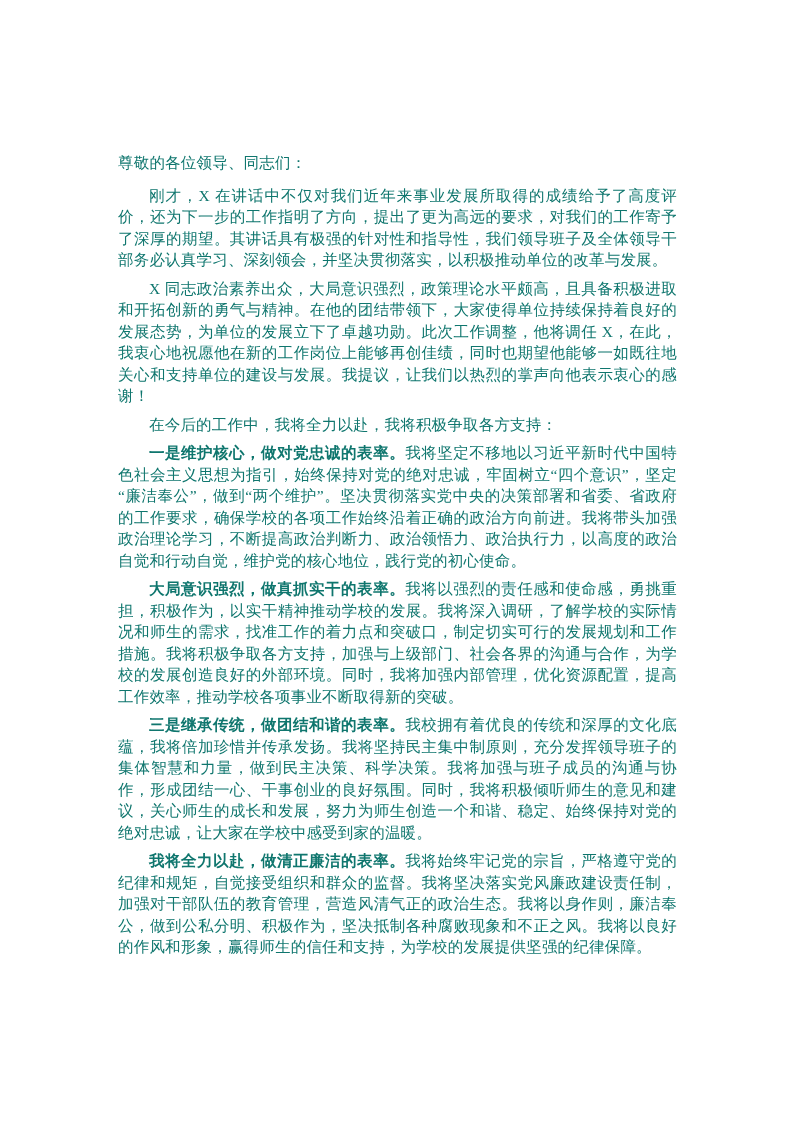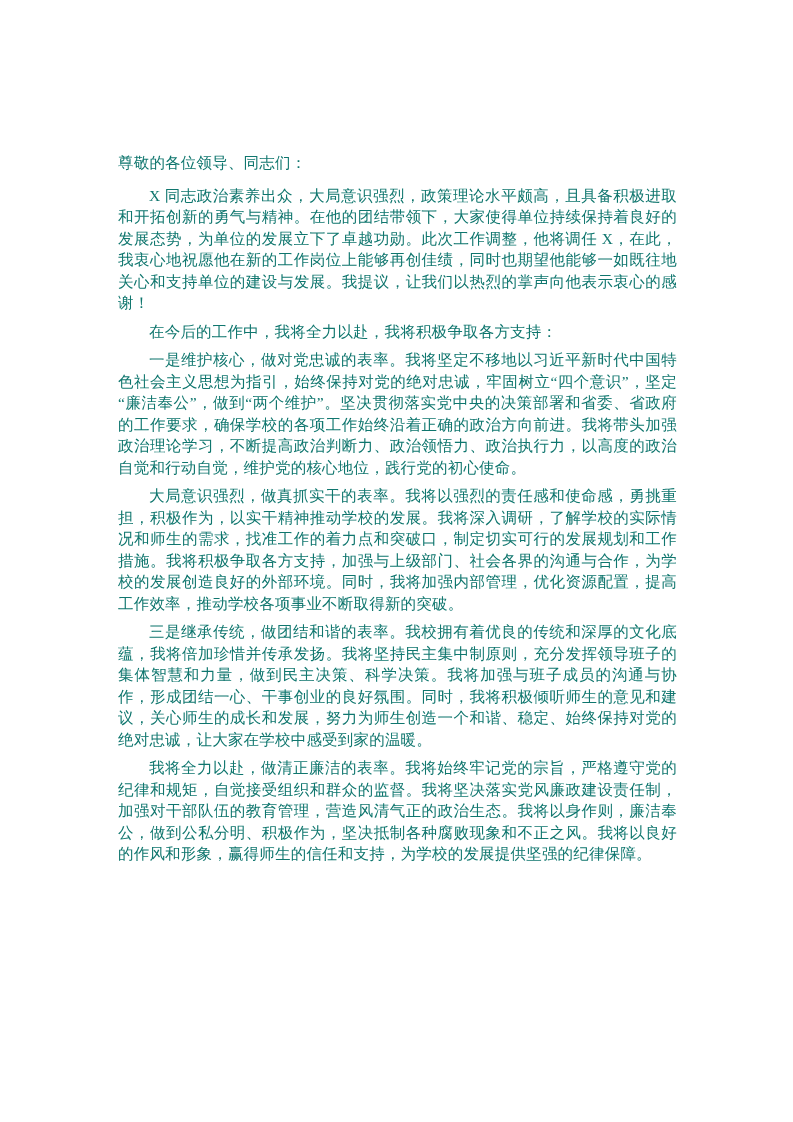--- a/index.html
+++ b/index.html
@@ -26,30 +26,31 @@
     margin: 0 0 7px 0;
   }
   .salutation {
     text-indent: 0;
     margin-bottom: 11px !important;
   }
   .para {
     text-indent: 2em;
   }
   .para strong {
-    font-weight: normal;
+    font-weight: bold;
   }
 </style>
 </head>
 <body>
 
 <div class="page">
   <p class="salutation">尊敬的各位领导、同志们：</p>
 
 
+  <p class="para"><strong></strong><span>刚才，X 在讲话中不仅对我们近年来事业发展所取得的成绩给予了高度评价，还为下一步的工作指明了方向，提出了更为高远的要求，对我们的工作寄予了深厚的期望。其讲话具有极强的针对性和指导性，我们领导班子及全体领导干部务必认真学习、深刻领会，并坚决贯彻落实，以积极推动单位的改革与发展。</span></p>
 
   <p class="para"><strong></strong><span>X 同志政治素养出众，大局意识强烈，政策理论水平颇高，且具备积极进取和开拓创新的勇气与精神。在他的团结带领下，大家使得单位持续保持着良好的发展态势，为单位的发展立下了卓越功勋。此次工作调整，他将调任 X，在此，我衷心地祝愿他在新的工作岗位上能够再创佳绩，同时也期望他能够一如既往地关心和支持单位的建设与发展。我提议，让我们以热烈的掌声向他表示衷心的感谢！</span></p>
 
   <p class="para"><strong></strong><span>在今后的工作中，我将全力以赴，我将积极争取各方支持：</span></p>
 
   <p class="para"><strong>一是维护核心，做对党忠诚的表率。</strong><span>我将坚定不移地以习近平新时代中国特色社会主义思想为指引，始终保持对党的绝对忠诚，牢固树立“四个意识”，坚定“廉洁奉公”，做到“两个维护”。坚决贯彻落实党中央的决策部署和省委、省政府的工作要求，确保学校的各项工作始终沿着正确的政治方向前进。我将带头加强政治理论学习，不断提高政治判断力、政治领悟力、政治执行力，以高度的政治自觉和行动自觉，维护党的核心地位，践行党的初心使命。</span></p>
 
   <p class="para"><strong>大局意识强烈，做真抓实干的表率。</strong><span>我将以强烈的责任感和使命感，勇挑重担，积极作为，以实干精神推动学校的发展。我将深入调研，了解学校的实际情况和师生的需求，找准工作的着力点和突破口，制定切实可行的发展规划和工作措施。我将积极争取各方支持，加强与上级部门、社会各界的沟通与合作，为学校的发展创造良好的外部环境。同时，我将加强内部管理，优化资源配置，提高工作效率，推动学校各项事业不断取得新的突破。</span></p>
 
   <p class="para"><strong>三是继承传统，做团结和谐的表率。</strong><span>我校拥有着优良的传统和深厚的文化底蕴，我将倍加珍惜并传承发扬。我将坚持民主集中制原则，充分发挥领导班子的集体智慧和力量，做到民主决策、科学决策。我将加强与班子成员的沟通与协作，形成团结一心、干事创业的良好氛围。同时，我将积极倾听师生的意见和建议，关心师生的成长和发展，努力为师生创造一个和谐、稳定、始终保持对党的绝对忠诚，让大家在学校中感受到家的温暖。</span></p>

